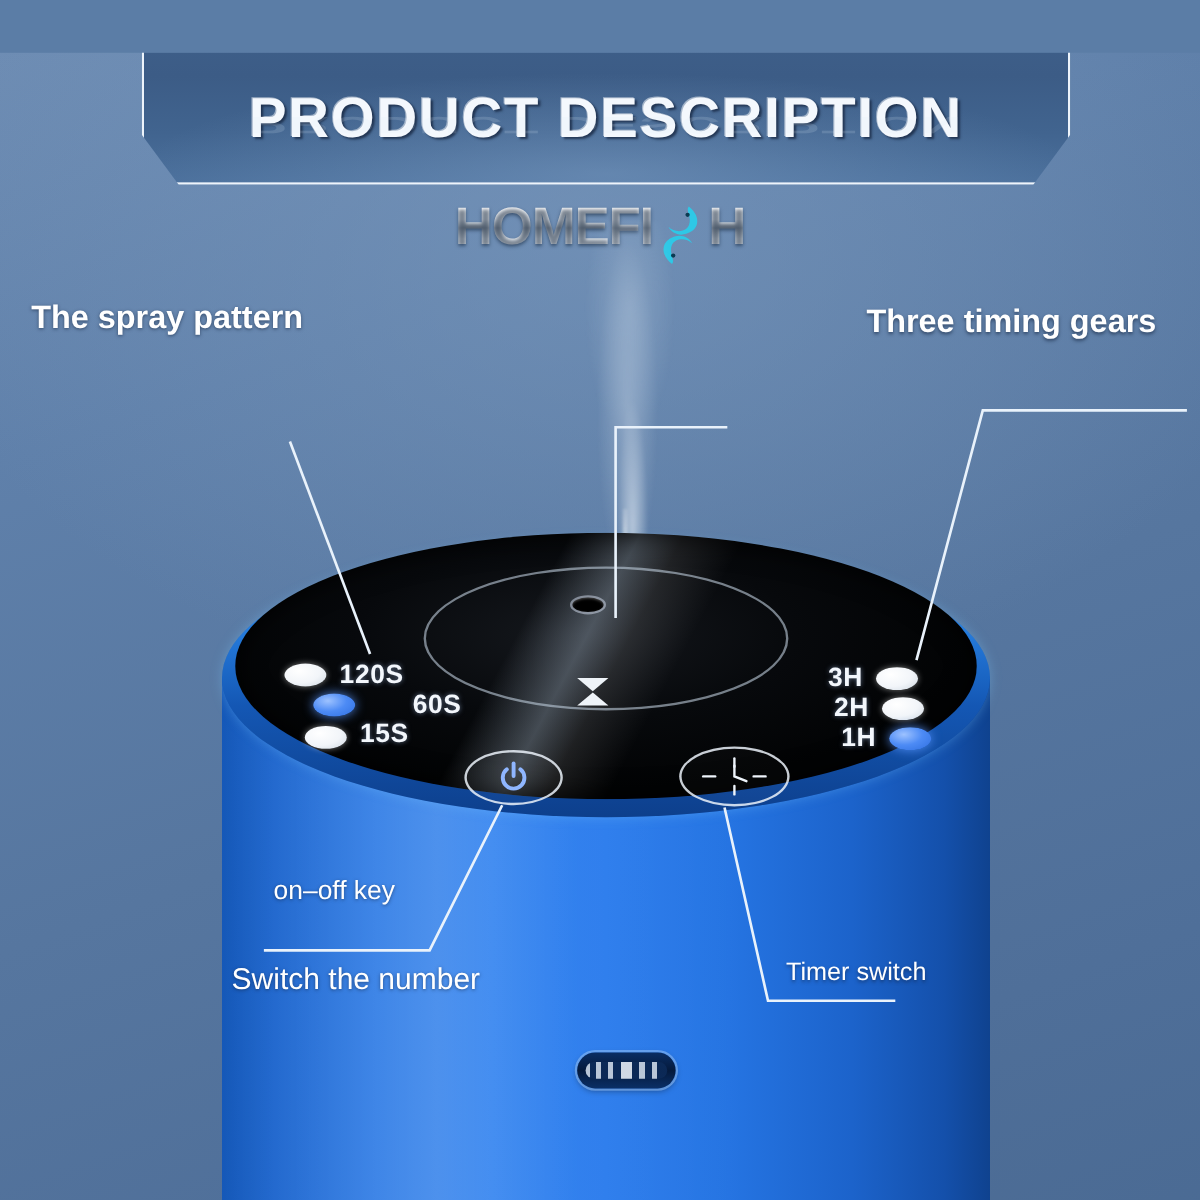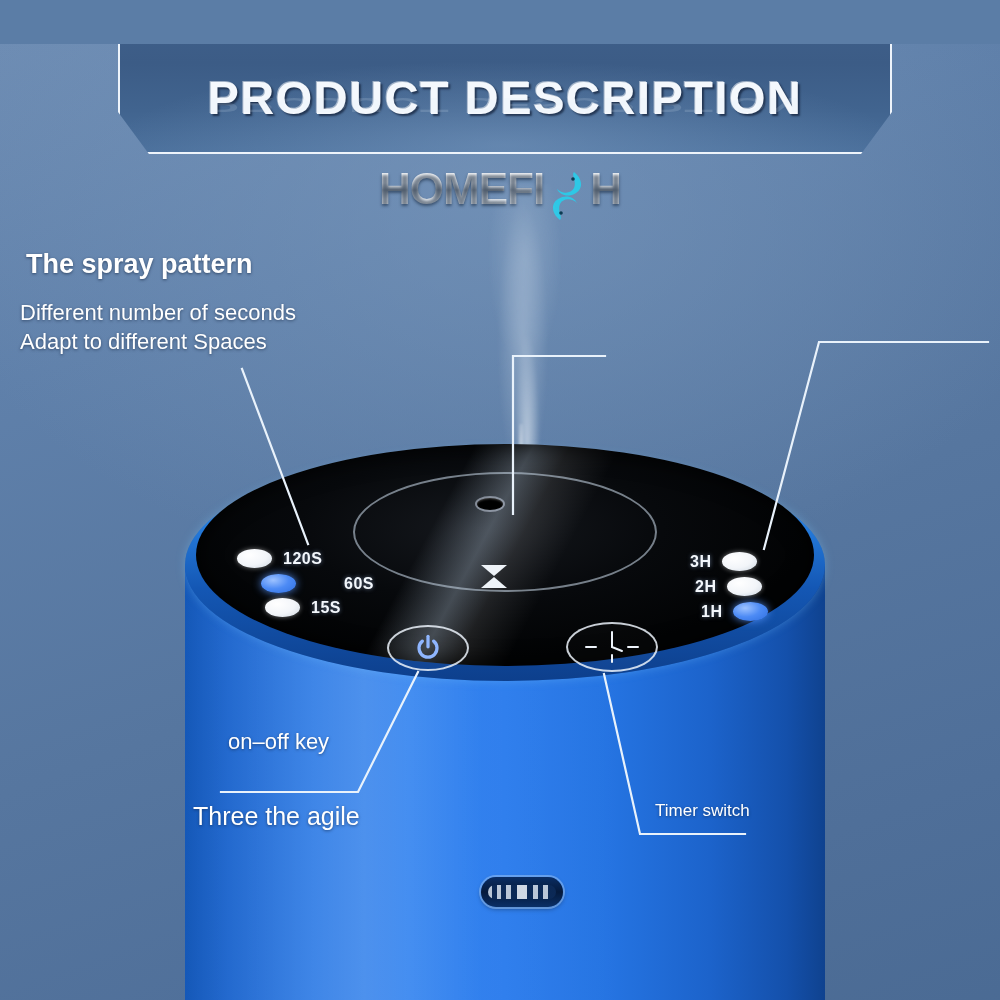--- a/index.html
+++ b/index.html
@@ -129,25 +129,25 @@
   }
   .tri-up,.tri-dn{position:absolute;width:0;height:0;border-left:13px solid transparent;border-right:13px solid transparent;}
   .tri-dn{border-top:11px solid #eef3f8;top:0;left:-13px;}
   .tri-up{border-bottom:11px solid #eef3f8;top:12px;left:-13px;}
 
   
   .ind{position:absolute;display:flex;align-items:center;gap:11px;}
   .dot{width:35px;height:19px;border-radius:50%;}
   .dot.on{background:radial-gradient(ellipse at 35% 32%, #9dc2ff 0%, #4d8bf5 48%, #2f6fe0 100%);box-shadow:0 0 9px rgba(90,150,255,0.85);}
   .dot.off{background:radial-gradient(ellipse at 35% 32%, #ffffff 0%, #f2f5f9 55%, #cfd8e2 100%);box-shadow:0 0 5px rgba(255,255,255,0.45);}
-  .ind-lbl{font-size:16px;font-weight:bold;color:#f3f7fc;letter-spacing:0.5px;text-shadow:0 0 4px rgba(180,210,255,0.5);}
+  .ind-lbl{font-size:22px;font-weight:bold;color:#f3f7fc;letter-spacing:0.5px;text-shadow:0 0 4px rgba(180,210,255,0.5);}
 
   .ind-120{left:237px;top:505px;}
   .ind-60{left:261px;top:530px;gap:48px;}
-  .ind-15{left:265px;top:554px;}
+  .ind-15{left:254px;top:554px;align-items:flex-end;}
   .ind-3h{left:690px;top:508px;}
   .ind-2h{left:695px;top:533px;}
   .ind-1h{left:701px;top:558px;}
 
   
   .btn-oval{
     position:absolute;border:2px solid rgba(235,242,250,0.85);
     border-radius:50%;display:flex;align-items:center;justify-content:center;
     background:rgba(255,255,255,0.02);
   }
@@ -281,25 +281,22 @@
 
       <polyline points="988,298 819,298 764,505"></polyline>
 
       <polyline points="221,748 358,748 418,628"></polyline>
 
       <polyline points="745,790 640,790 604,630"></polyline>
     </g>
   </svg>
 
   <div class="ann ann-h a-spray-h">The spray pattern</div>
-  <div class="ann ann-s a-spray-s">
-    <div>Different number of seconds</div>
-    <div>Adapt to different Spaces</div>
-  </div>
-
-
+
+
+  <div class="ann ann-h a-timing-h">Three timing gears</div>
 
   <div class="ann ann-s a-onoff-s">on–off key</div>
-  <div class="ann ann-s a-switch-s" style="font-size:25px">Three the agile</div>
-
-  <div class="ann ann-s a-timer-s" style="font-size:17px">Timer switch</div>
+  <div class="ann ann-s a-switch-s" style="font-size:25px">Switch the number</div>
+
+  <div class="ann ann-s a-timer-s" style="font-size:21px">Timer switch</div>
 
 </div>
 
 </body></html>

